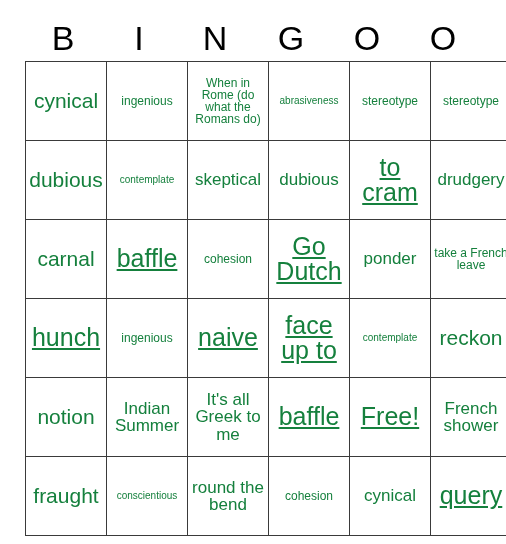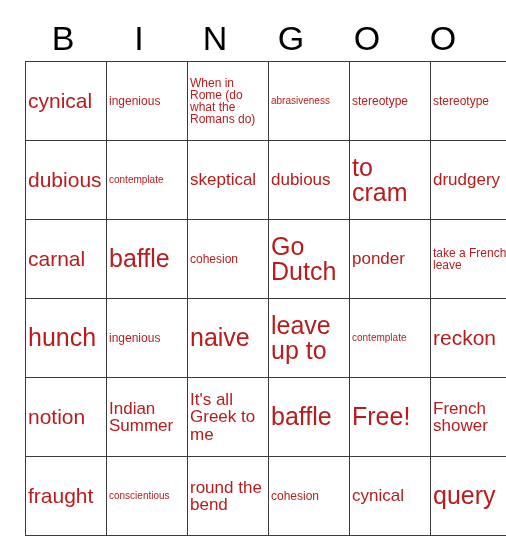--- a/index.html
+++ b/index.html
@@ -40,29 +40,29 @@
     width: 456px;
     border-collapse: collapse;
     border-spacing: 0;
     table-layout: fixed;
   }
   #grid td {
     width: 76px;
     height: 76px;
     border: 1px solid #3a3a3a;
     padding: 1px 2px;
-    text-align: left;
+    text-align: center;
     vertical-align: middle;
     line-height: 1.02;
-    color: #b91c1c;
+    color: #15803d;
     word-wrap: break-word;
     overflow-wrap: break-word;
     hyphens: none;
   }
-  .fs-xl  { font-size: 25px; }
+  .fs-xl  { font-size: 25px; text-decoration: underline; }
   .fs-lg  { font-size: 21px; }
   .fs-md  { font-size: 17px; }
   .fs-sm  { font-size: 12px; }
   .fs-xs  { font-size: 12px; }
   .fs-xxs { font-size: 10px; }
 </style>
 </head>
 <body>
 
 <div id="bingo-card">
@@ -99,21 +99,21 @@
         <td class="fs-xl">baffle</td>
         <td class="fs-sm">cohesion</td>
         <td class="fs-xl">Go Dutch</td>
         <td class="fs-md">ponder</td>
         <td class="fs-sm">take a French leave</td>
       </tr>
       <tr>
         <td class="fs-xl">hunch</td>
         <td class="fs-sm">ingenious</td>
         <td class="fs-xl">naive</td>
-        <td class="fs-xl">leave up to</td>
+        <td class="fs-xl">face up to</td>
         <td class="fs-xxs">contemplate</td>
         <td class="fs-lg">reckon</td>
       </tr>
       <tr>
         <td class="fs-lg">notion</td>
         <td class="fs-md">Indian Summer</td>
         <td class="fs-md">It's all Greek to me</td>
         <td class="fs-xl">baffle</td>
         <td class="fs-xl">Free!</td>
         <td class="fs-md">French shower</td>

